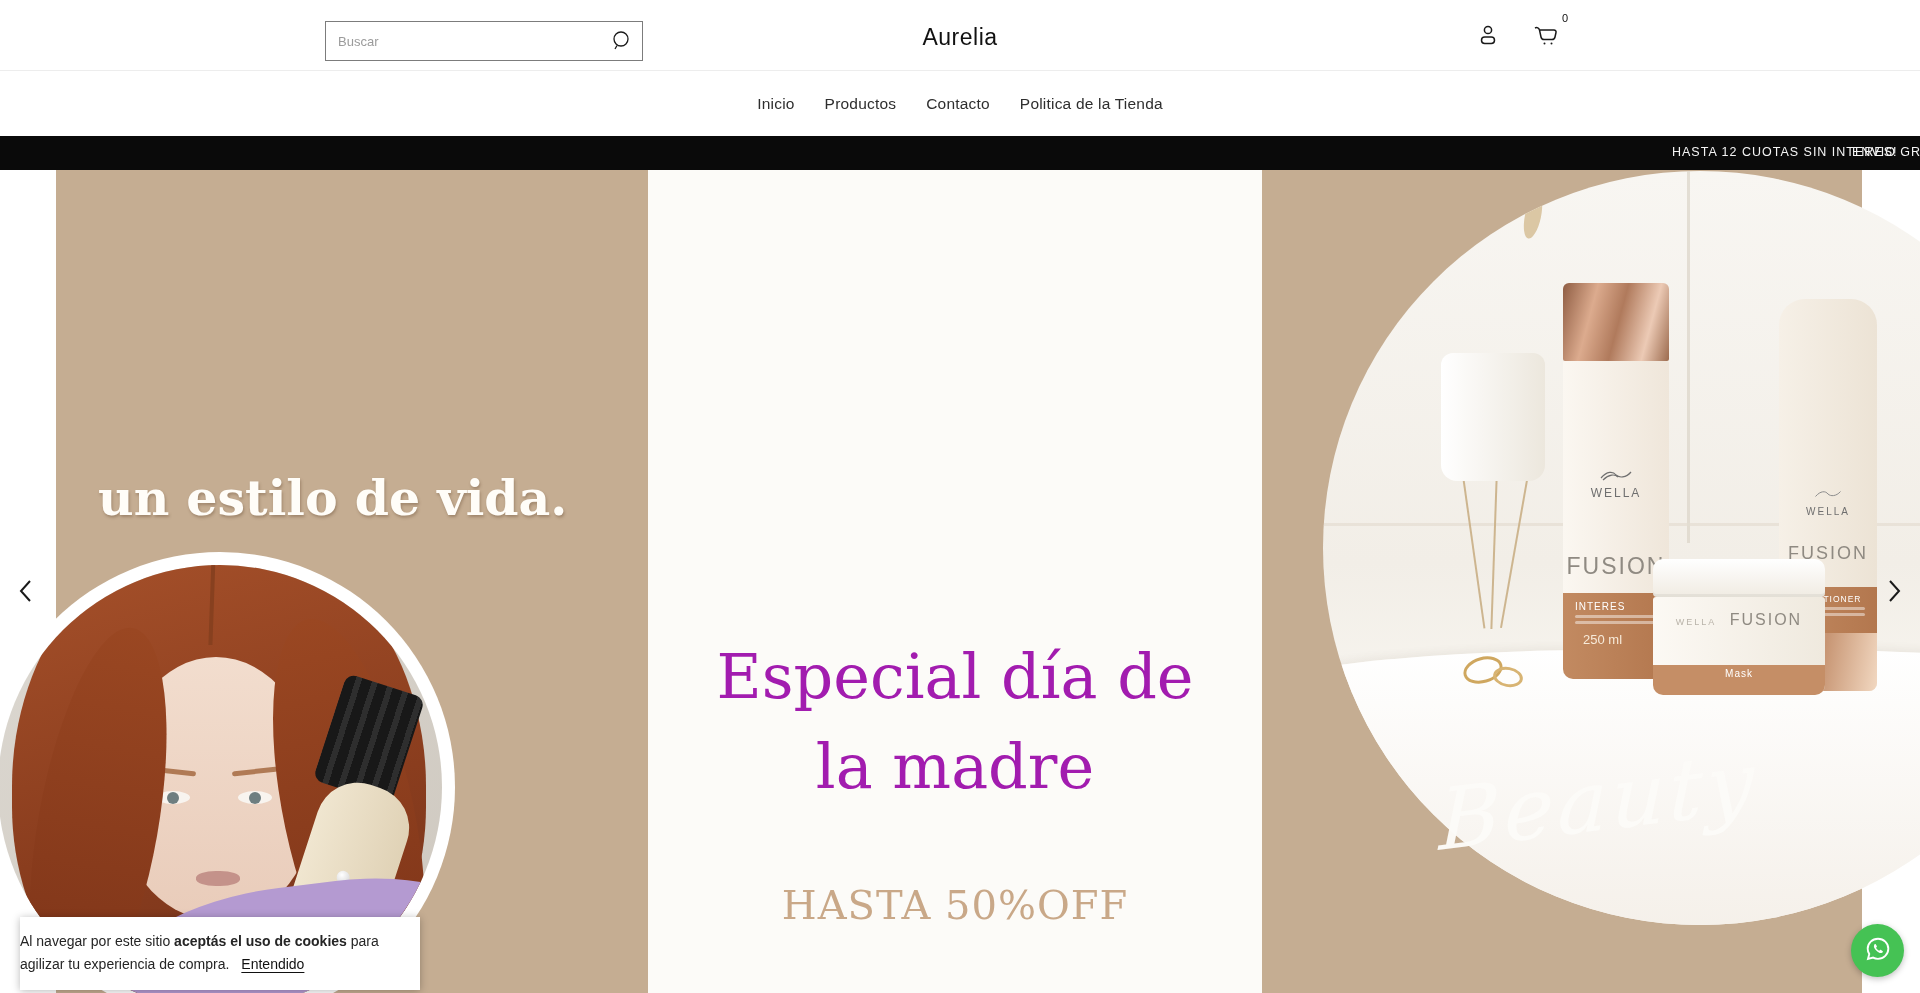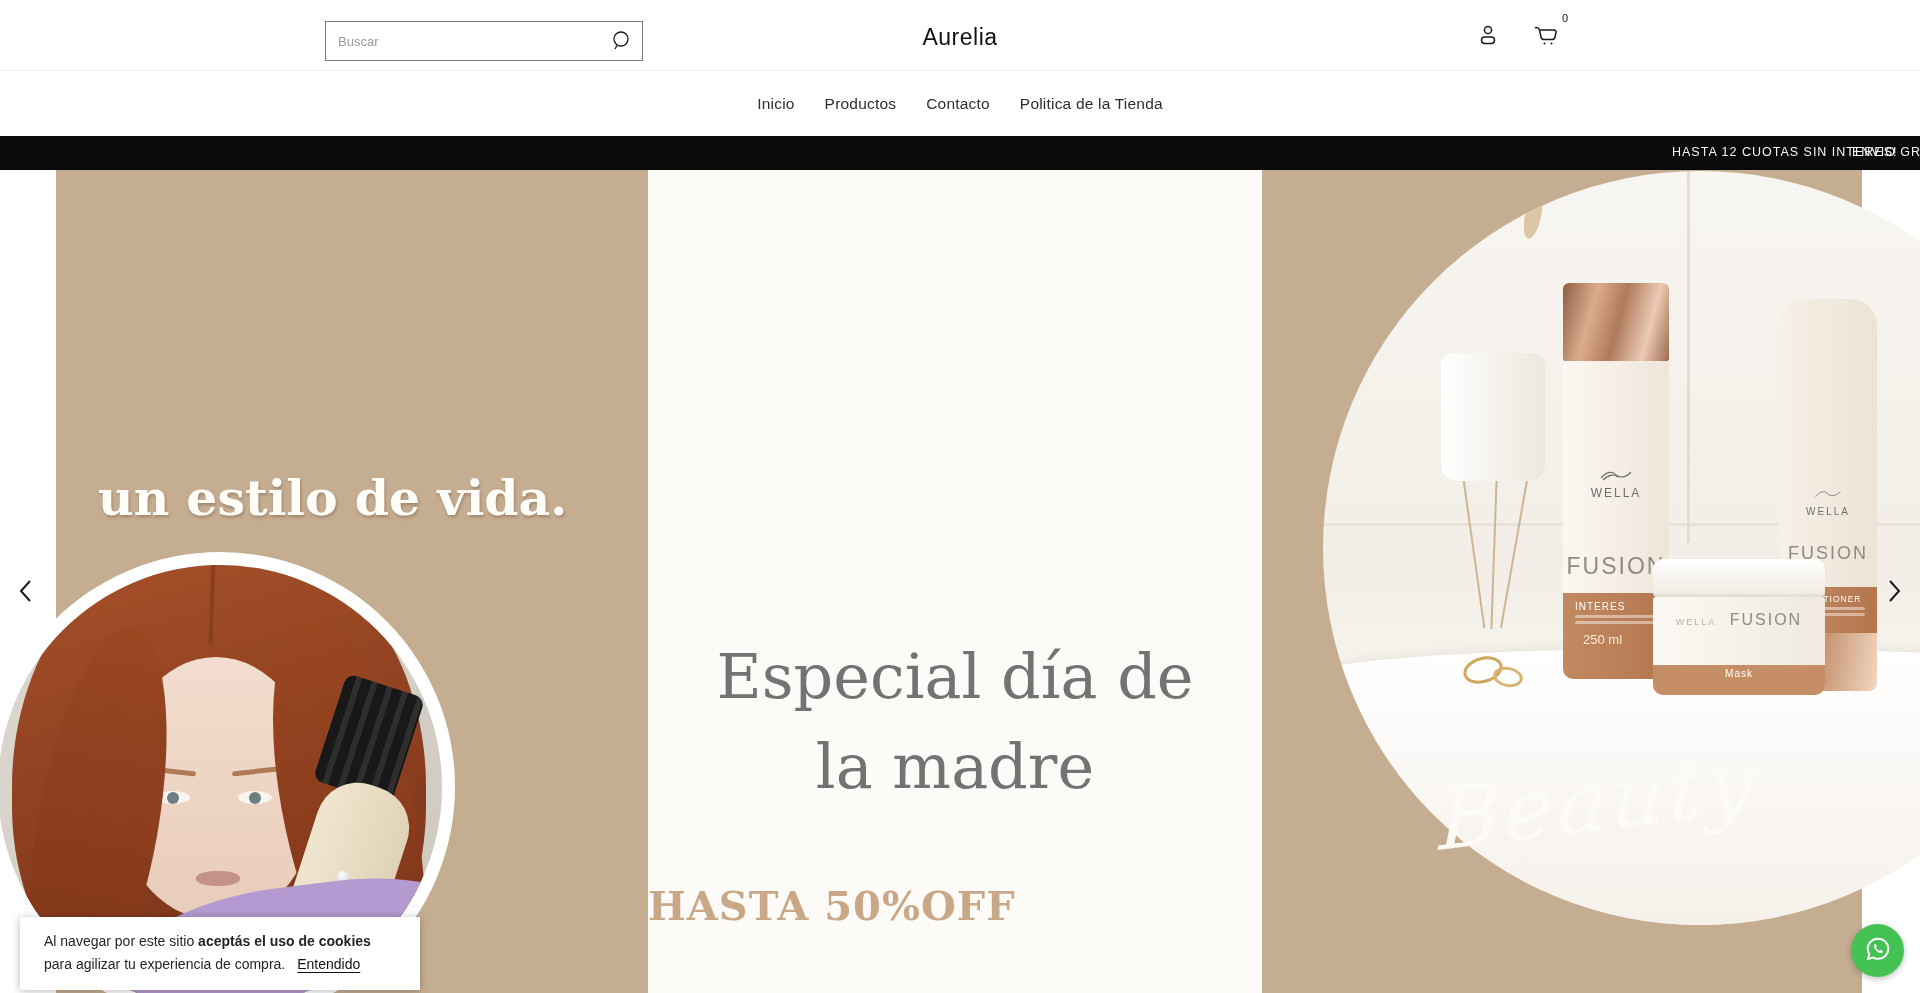--- a/index.html
+++ b/index.html
@@ -54,25 +54,25 @@
   .center-band { position:absolute; left:648px; top:0; width:614px; height:823px; background:#fcfbf8; }
 
   .left-title {
     position:absolute; left:98px; top:290px; z-index:4;
     font-size:49px; font-weight:700; line-height:76px; color:#fffdf8;
     text-shadow:1px 2px 3px rgba(110,85,60,.45);
   }
 
   .center-band .hero-title {
     position:absolute; left:0; top:462px; width:614px; text-align:center;
-    font-size:62px; line-height:90px; color:#737373; font-weight:400;
+    font-size:62px; line-height:90px; color:#a21caf; font-weight:400;
   }
   .center-band .promo {
-    position:absolute; left:0; top:712px; width:614px; 
-    font-size:40px; font-weight:700; color:#c9a888; letter-spacing:1px;
+    position:absolute; left:0; top:712px; width:614px; text-align:center;
+    font-size:40px; font-weight:400; color:#c9a888; letter-spacing:1px;
   }
   .center-band .subtitle {
     position:absolute; left:0; top:778px; width:614px; text-align:center;
     font-size:31px; color:#d4b99c;
   }
 
   
   .photo-circle {
     position:absolute; left:1323px; top:1px; width:754px; height:754px; border-radius:50%;
     overflow:hidden; z-index:5;
@@ -163,21 +163,21 @@
 
   
   .arrow { position:absolute; z-index:20; background:none; border:none; cursor:pointer; width:34px; height:34px;
     display:flex; align-items:center; justify-content:center; }
   .arrow.prev { left:8px; top:405px; }
   .arrow.next { left:1878px; top:405px; }
 
   
   .cookie {
     position:absolute; left:20px; top:917px; width:400px; background:#fff; z-index:40;
-    padding:13px 24px 14px; box-shadow:0 1px 8px rgba(0,0,0,.28);
+    padding:13px 0 14px; box-shadow:0 1px 8px rgba(0,0,0,.28);
     font-size:14px; line-height:23px; color:#252525;
   }
   .cookie a { color:#111; margin-left:12px; text-decoration:underline; text-underline-offset:3px; }
 
   
   .whatsapp {
     position:absolute; left:1851px; top:924px; width:53px; height:53px; border-radius:50%;
     background:#45c254; z-index:40; border:none; cursor:pointer;
     display:flex; align-items:center; justify-content:center; box-shadow:0 2px 6px rgba(0,0,0,.25);
   }

